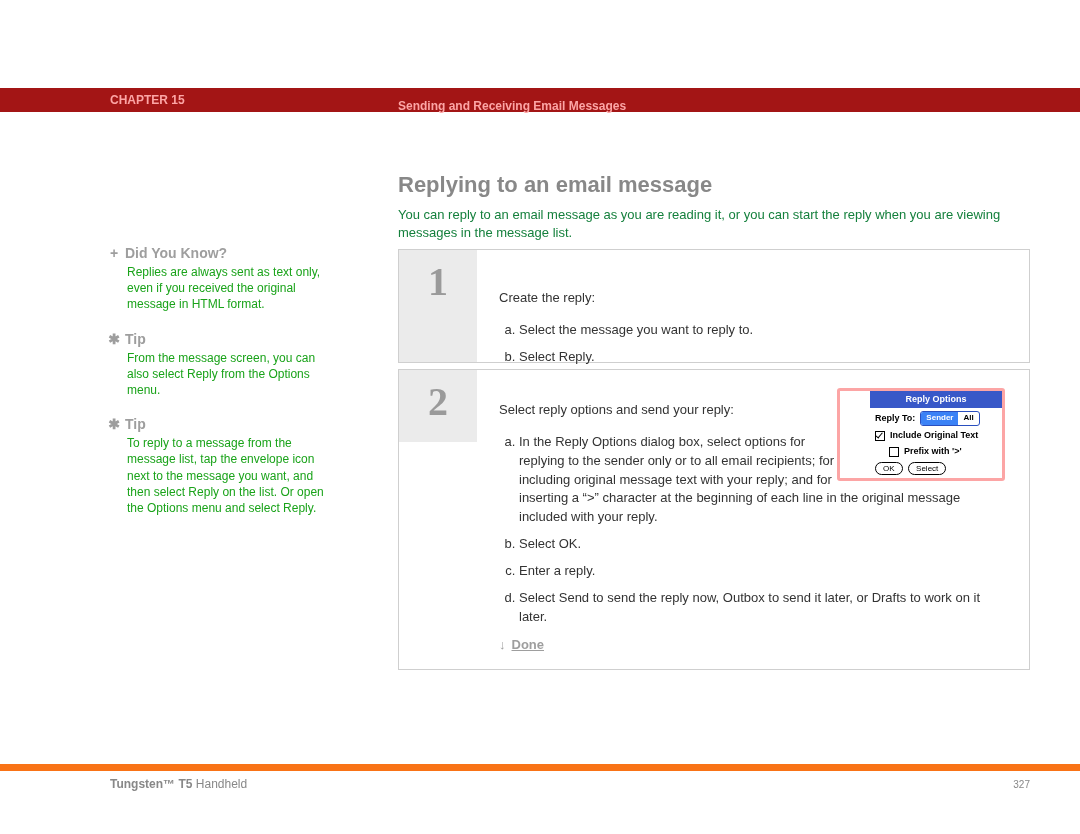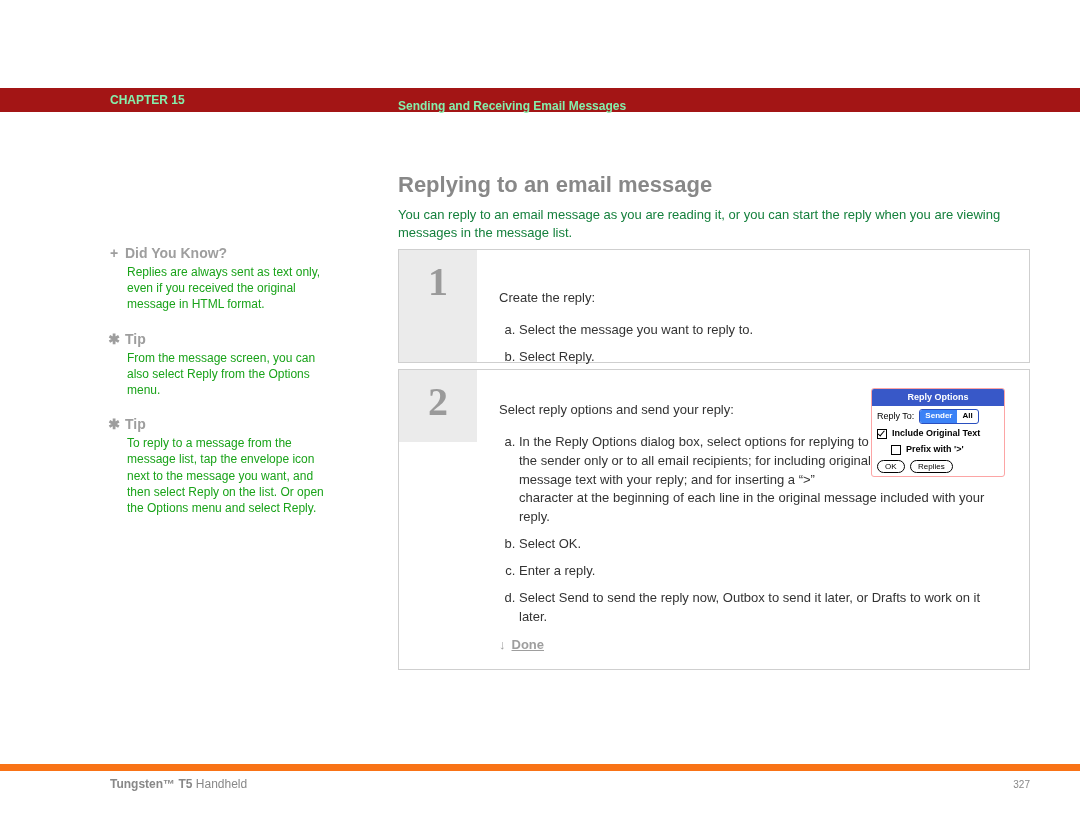--- a/index.html
+++ b/index.html
@@ -17,21 +17,21 @@
     height: 834px;
   }
   
   .red-bar {
     position: absolute;
     left: 0;
     right: 0;
     top: 88px;
     height: 24px;
     background: #a31515;
-    color: #86efac;
+    color: #fca5a5;
     font-size: 12px;
     font-weight: bold;
   }
   .red-bar .chap {
     position: absolute;
     left: 110px;
     top: 5px;
   }
   .red-bar .title {
     position: absolute;
@@ -125,27 +125,28 @@
     font-size: 13px;
     line-height: 1.45;
   }
   .sep {
     height: 6px;
   }
   
   .dlg-float {
     float: right;
     width: 132px;
-    border: 1px solid #fca5a5;
+    border: 3px solid #fca5a5;
     border-radius: 3px;
     margin: 0 0 8px 0;
     font-size: 9px;
     background: #fff;
     overflow: hidden;
     font-family: Arial, Helvetica, sans-serif;
+    padding-left: 30px;
   }
   .dlg-title {
     background: #3858c8;
     color: #fff;
     font-weight: bold;
     text-align: center;
     padding: 2px 0;
     font-size: 9px;
   }
   .dlg-body {
@@ -153,21 +154,21 @@
     color: #000;
   }
   .dlg-row {
     display: flex;
     align-items: center;
     gap: 2px;
     margin-bottom: 3px;
     font-weight: bold;
   }
   .dlg-row .lbl {
-    font-weight: normal;
+    font-weight: bold;
   }
   .seg {
     display: inline-block;
     border: 1px solid #2a4fbf;
     border-radius: 3px;
     padding: 0;
     font-size: 8px;
     margin-left: 3px;
     overflow: hidden;
     vertical-align: middle;
@@ -324,21 +325,21 @@
             <div class="dlg-row">
               <span class="cb checked"></span>
               <span>Include Original Text</span>
             </div>
             <div class="dlg-row" style="padding-left:14px;">
               <span class="cb"></span>
               <span>Prefix with '&gt;'</span>
             </div>
             <div class="dlg-btns">
               <span class="btn">OK</span>
-              <span class="btn">Replies</span>
+              <span class="btn">Select</span>
             </div>
           </div>
         </div>
 
         <p>Select reply options and send your reply:</p>
         <ol class="sub">
           <li>In the Reply Options dialog box, select options for replying to the sender only or to all email recipients; for including original message text with your reply; and for inserting a “&gt;” character at the beginning of each line in the original message included with your reply.</li>
           <li>Select OK.</li>
           <li>Enter a reply.</li>
           <li>Select Send to send the reply now, Outbox to send it later, or Drafts to work on it later.</li>

